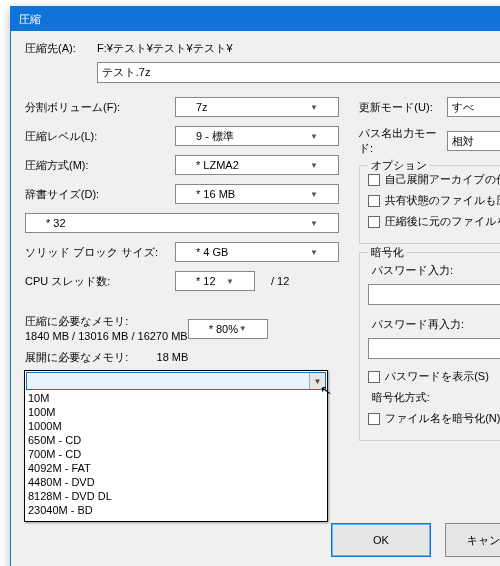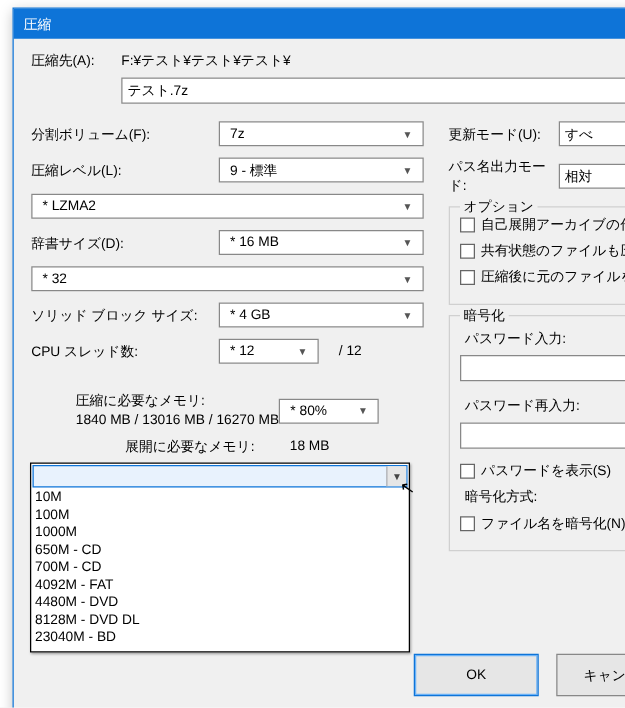--- a/index.html
+++ b/index.html
@@ -9,27 +9,27 @@
 .content{padding:10px 14px}
 .row{display:flex;align-items:center;margin-bottom:6px}
 .lab{width:72px;color:#000}
 .path{flex:1;color:#000}
 .inp{flex:1;height:21px;border:1px solid #888;background:#fff;padding:0 4px;color:#000}
 .cols{display:flex;gap:20px;margin-top:14px}
 .left{width:320px}
 .right{width:200px}
 .frow{display:flex;align-items:center;margin-bottom:9px}
 .flab{width:150px;color:#000}
-.sel{flex:1;display:flex;align-items:center;justify-content:space-between;height:20px;border:1px solid #888;background:#fff;padding:0 8px}
+.sel{flex:1;display:flex;align-items:center;justify-content:space-between;height:20px;border:1px solid #888;background:#fff;padding:0 20px}
 .sel .arrow{font-size:8px;color:#555}
 .smallrow{display:flex;align-items:center;margin-bottom:23px}
 .smallrow .sel{width:80px;flex:none}
 .smallrow .after{margin-left:16px}
 .memlab{color:#000;line-height:1.35}
-.memrow{display:flex;align-items:center;justify-content:center;margin-bottom:6px}
+.memrow{display:flex;align-items:center;justify-content:flex-start;margin-bottom:6px}
 .memrow .sel{width:80px;flex:none}
 .memrow .right-text{width:60px;text-align:right}
 .group-title{color:#000;margin:4px 0 6px 4px}
 .groupbox{border:1px solid #d0d0d0;padding:6px 8px 8px;margin-bottom:8px;position:relative}
 .groupbox .legend{position:absolute;top:-8px;left:8px;background:#f0f0f0;padding:0 3px;color:#000}
 .chk{display:flex;align-items:center;gap:5px;margin-bottom:6px;color:#000;white-space:nowrap}
 .chk .box{width:12px;height:12px;border:1px solid #666;background:#fff;flex:none}
 .rlab{width:88px;color:#000}
 .rsel{flex:1;display:flex;align-items:center;justify-content:space-between;height:20px;border:1px solid #888;background:#fff;padding:0 4px}
 .dropdown{position:absolute;top:370px;left:24px;width:304px;background:#fff;border:1px solid #000;box-shadow:1px 1px 2px rgba(0,0,0,.35)}
@@ -72,20 +72,21 @@
             </div>
         </div>
         <div class="frow">
           <span class="flab">圧縮レベル(L):</span>
           <div class="sel">
               <span>9 - 標準</span>
               <span class="arrow">▼</span>
             </div>
         </div>
         <div class="frow">
+          <span class="flab">圧縮方式(M):</span>
           <div class="sel">
               <span>* LZMA2</span>
               <span class="arrow">▼</span>
             </div>
         </div>
         <div class="frow">
           <span class="flab">辞書サイズ(D):</span>
           <div class="sel">
               <span>* 16 MB</span>
               <span class="arrow">▼</span>

